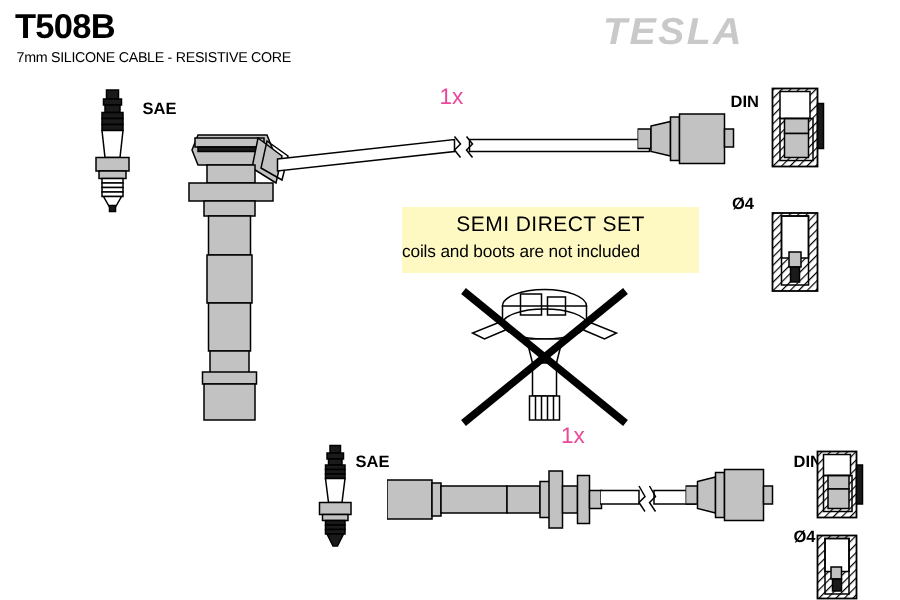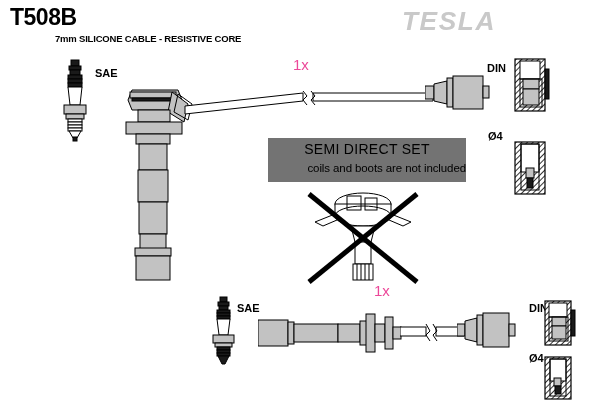--- a/index.html
+++ b/index.html
@@ -22,25 +22,24 @@
   #part-title {
     left: 10px; top: 4px;
     font-size: 23px;
     font-weight: bold;
     letter-spacing: -0.5px;
     color: #000;
   }
   #part-subtitle {
     left: 11px; top: 33px;
     font-size: 9.5px;
-    font-weight: bold;
+    font-weight: normal;
     letter-spacing: -0.2px;
     color: #000;
     white-space: nowrap;
-    margin-left: 44px;
   }
   #brand-logo {
     left: 402px; top: 7px;
     font-size: 25px;
     font-weight: bold;
     font-style: italic;
     letter-spacing: 1.5px;
     color: #c9c9c9;
     transform: scaleX(1.05);
     transform-origin: left top;
@@ -58,34 +57,34 @@
     font-weight: normal;
     color: #ec4899;
     white-space: nowrap;
     font-family: "Liberation Sans", sans-serif;
   }
 
   
   #notice-box {
     left: 268px; top: 138px;
     width: 198px; height: 44px;
-    background: #737373;
+    background: #fef9c3;
   }
   #notice-title {
     position: absolute;
     left: 0; right: 0; top: 3px;
     text-align: center;
     font-size: 14px;
     color: #000;
     letter-spacing: 0.3px;
   }
   #notice-sub {
     position: absolute;
     left: 0; right: 0; top: 24px;
-    text-align: right;
+    text-align: left;
     font-size: 11.5px;
     color: #000;
     letter-spacing: -0.1px;
   }
 
   svg { display: block; }
   .st-fill   { fill: #c2c2c2; stroke: #000; stroke-width: 1; }
   .st-dark   { fill: #1a1a1a; stroke: #000; stroke-width: 1; }
   .st-white  { fill: #ffffff; stroke: #000; stroke-width: 1; }
   .st-line   { fill: none; stroke: #000; stroke-width: 1; }

